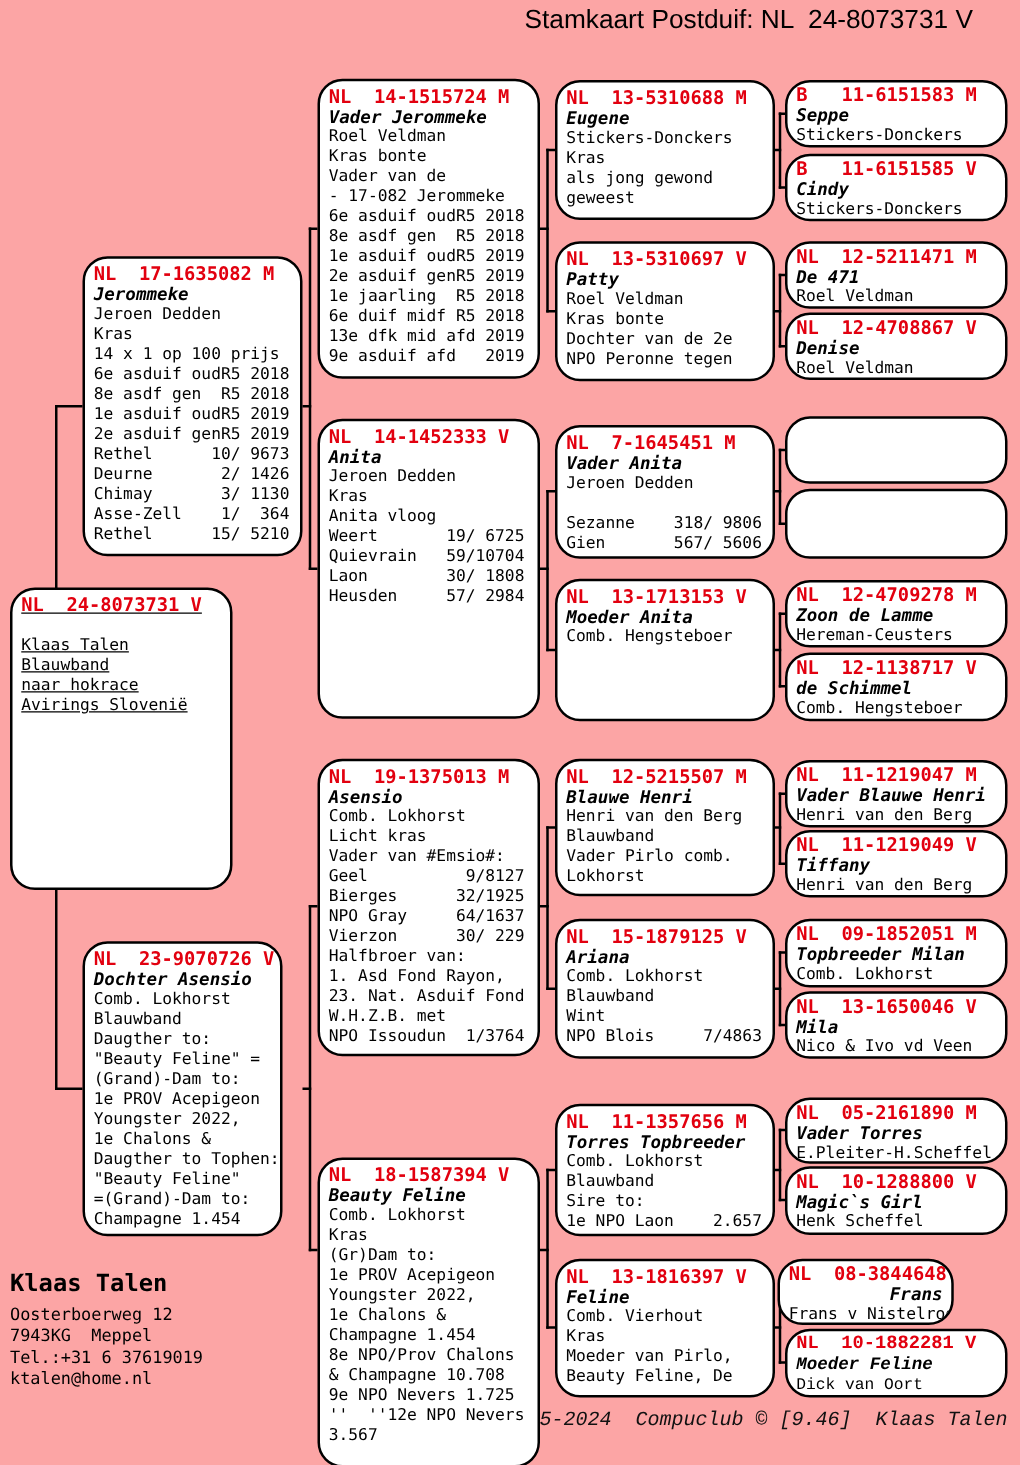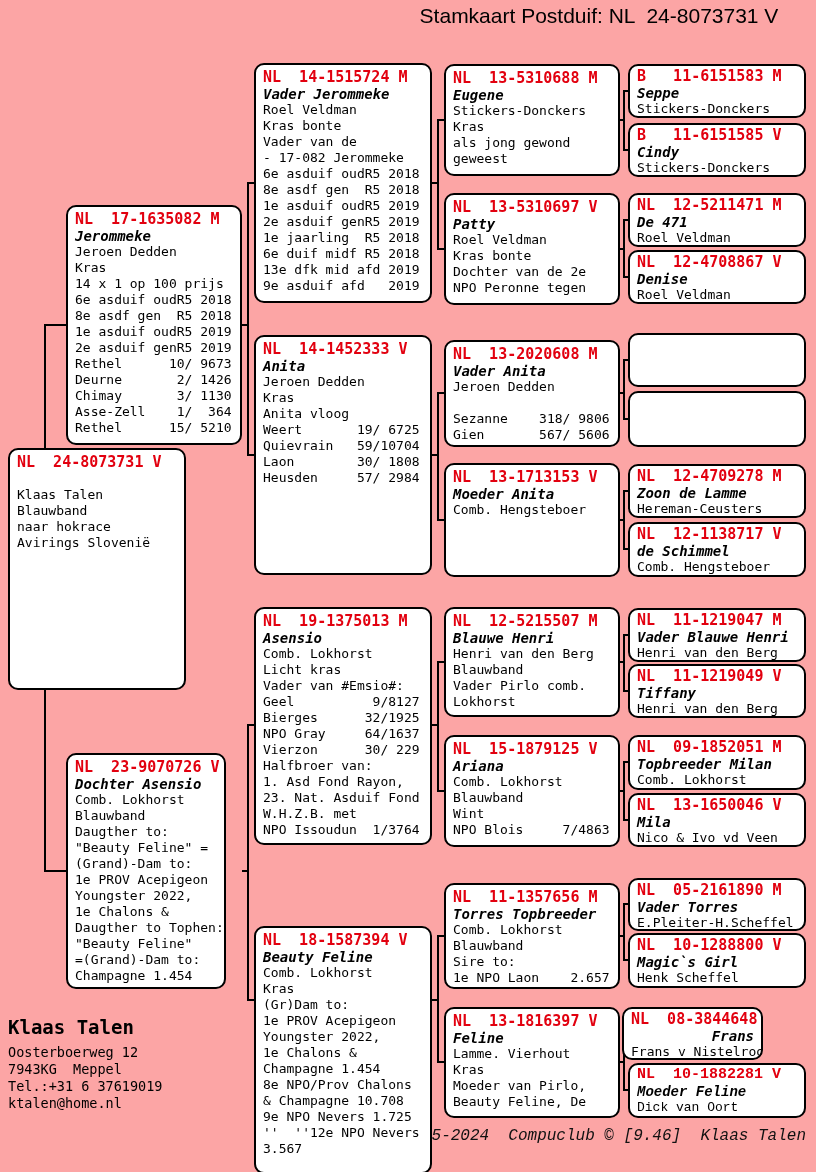--- a/index.html
+++ b/index.html
@@ -4,30 +4,30 @@
 <style>
   html,body{margin:0;padding:0;background:#fff;}
   #page{position:relative;width:816px;height:1172px;background:#fca5a5;
         font-family:"DejaVu Sans Mono",monospace;color:#000;overflow:hidden;}
 
   .title{position:absolute;left:388px;top:4px;width:422px;text-align:center;
          font-family:"Liberation Sans",sans-serif;font-size:21px;white-space:pre;}
 
   
   .pbox{position:absolute;box-sizing:border-box;background:#fff;
-        border:2px solid #000;border-radius:10px;padding:3px 7px;z-index:2;overflow:hidden;}
+        border:2px solid #000;border-radius:20px;padding:3px 7px;z-index:2;overflow:hidden;}
   .pbox.small{padding:1px 7px;}
   .ring{color:var(--ring-red,#e2000f);font-weight:bold;font-size:15px;line-height:18px;
         min-height:18px;white-space:pre;}
   .pname{font-weight:bold;font-style:italic;font-size:14px;line-height:16px;
          min-height:16px;white-space:pre;}
   .bline{font-size:13px;line-height:16px;min-height:16px;white-space:pre;}
 
   
-  .b-subject{left:8px;top:448px;width:178px;height:242px;}
+  .b-subject{left:8px;top:470px;width:178px;height:242px;text-decoration:underline;}
   .b-father{left:66px;top:205px;width:176px;height:240px;}
   .b-mother{left:66px;top:753px;width:160px;height:236px;}
   .b-ff{left:254px;top:63px;width:178px;height:240px;}
   .b-fm{left:254px;top:335px;width:178px;height:240px;}
   .b-mf{left:254px;top:607px;width:178px;height:238px;}
   .b-mm{left:254px;top:882px;width:178px;height:248px;margin-top:44px;}
   .b-fff{left:444px;top:64px;width:176px;height:112px;}
   .b-ffm{left:444px;top:193px;width:176px;height:112px;}
   .b-fmf{left:444px;top:340px;width:176px;height:107px;}
   .b-fmm{left:444px;top:463px;width:176px;height:114px;}
@@ -270,21 +270,21 @@
     <div class="pname">Patty</div>
     <div class="plines">
         <div class="bline">Roel Veldman</div>
         <div class="bline">Kras bonte</div>
         <div class="bline">Dochter van de 2e</div>
         <div class="bline">NPO Peronne tegen</div>
       </div>
   </div>
 
   <div class="pbox b-fmf">
-    <div class="ring">NL  13-2020608 M</div>
+    <div class="ring">NL  7-1645451 M</div>
     <div class="pname">Vader Anita</div>
     <div class="plines">
         <div class="bline">Jeroen Dedden</div>
         <div class="bline">&nbsp;</div>
         <div class="bline">Sezanne    318/ 9806</div>
         <div class="bline">Gien       567/ 5606</div>
       </div>
   </div>
 
   <div class="pbox b-fmm">
@@ -325,21 +325,21 @@
         <div class="bline">Blauwband</div>
         <div class="bline">Sire to:</div>
         <div class="bline">1e NPO Laon    2.657</div>
       </div>
   </div>
 
   <div class="pbox b-mmm">
     <div class="ring">NL  13-1816397 V</div>
     <div class="pname">Feline</div>
     <div class="plines">
-        <div class="bline">Lamme. Vierhout</div>
+        <div class="bline">Comb. Vierhout</div>
         <div class="bline">Kras</div>
         <div class="bline">Moeder van Pirlo,</div>
         <div class="bline">Beauty Feline, De</div>
       </div>
   </div>
 
   <div class="pbox small b-ffff">
     <div class="ring">B   11-6151583 M</div>
     <div class="pname">Seppe</div>
     <div class="plines">

